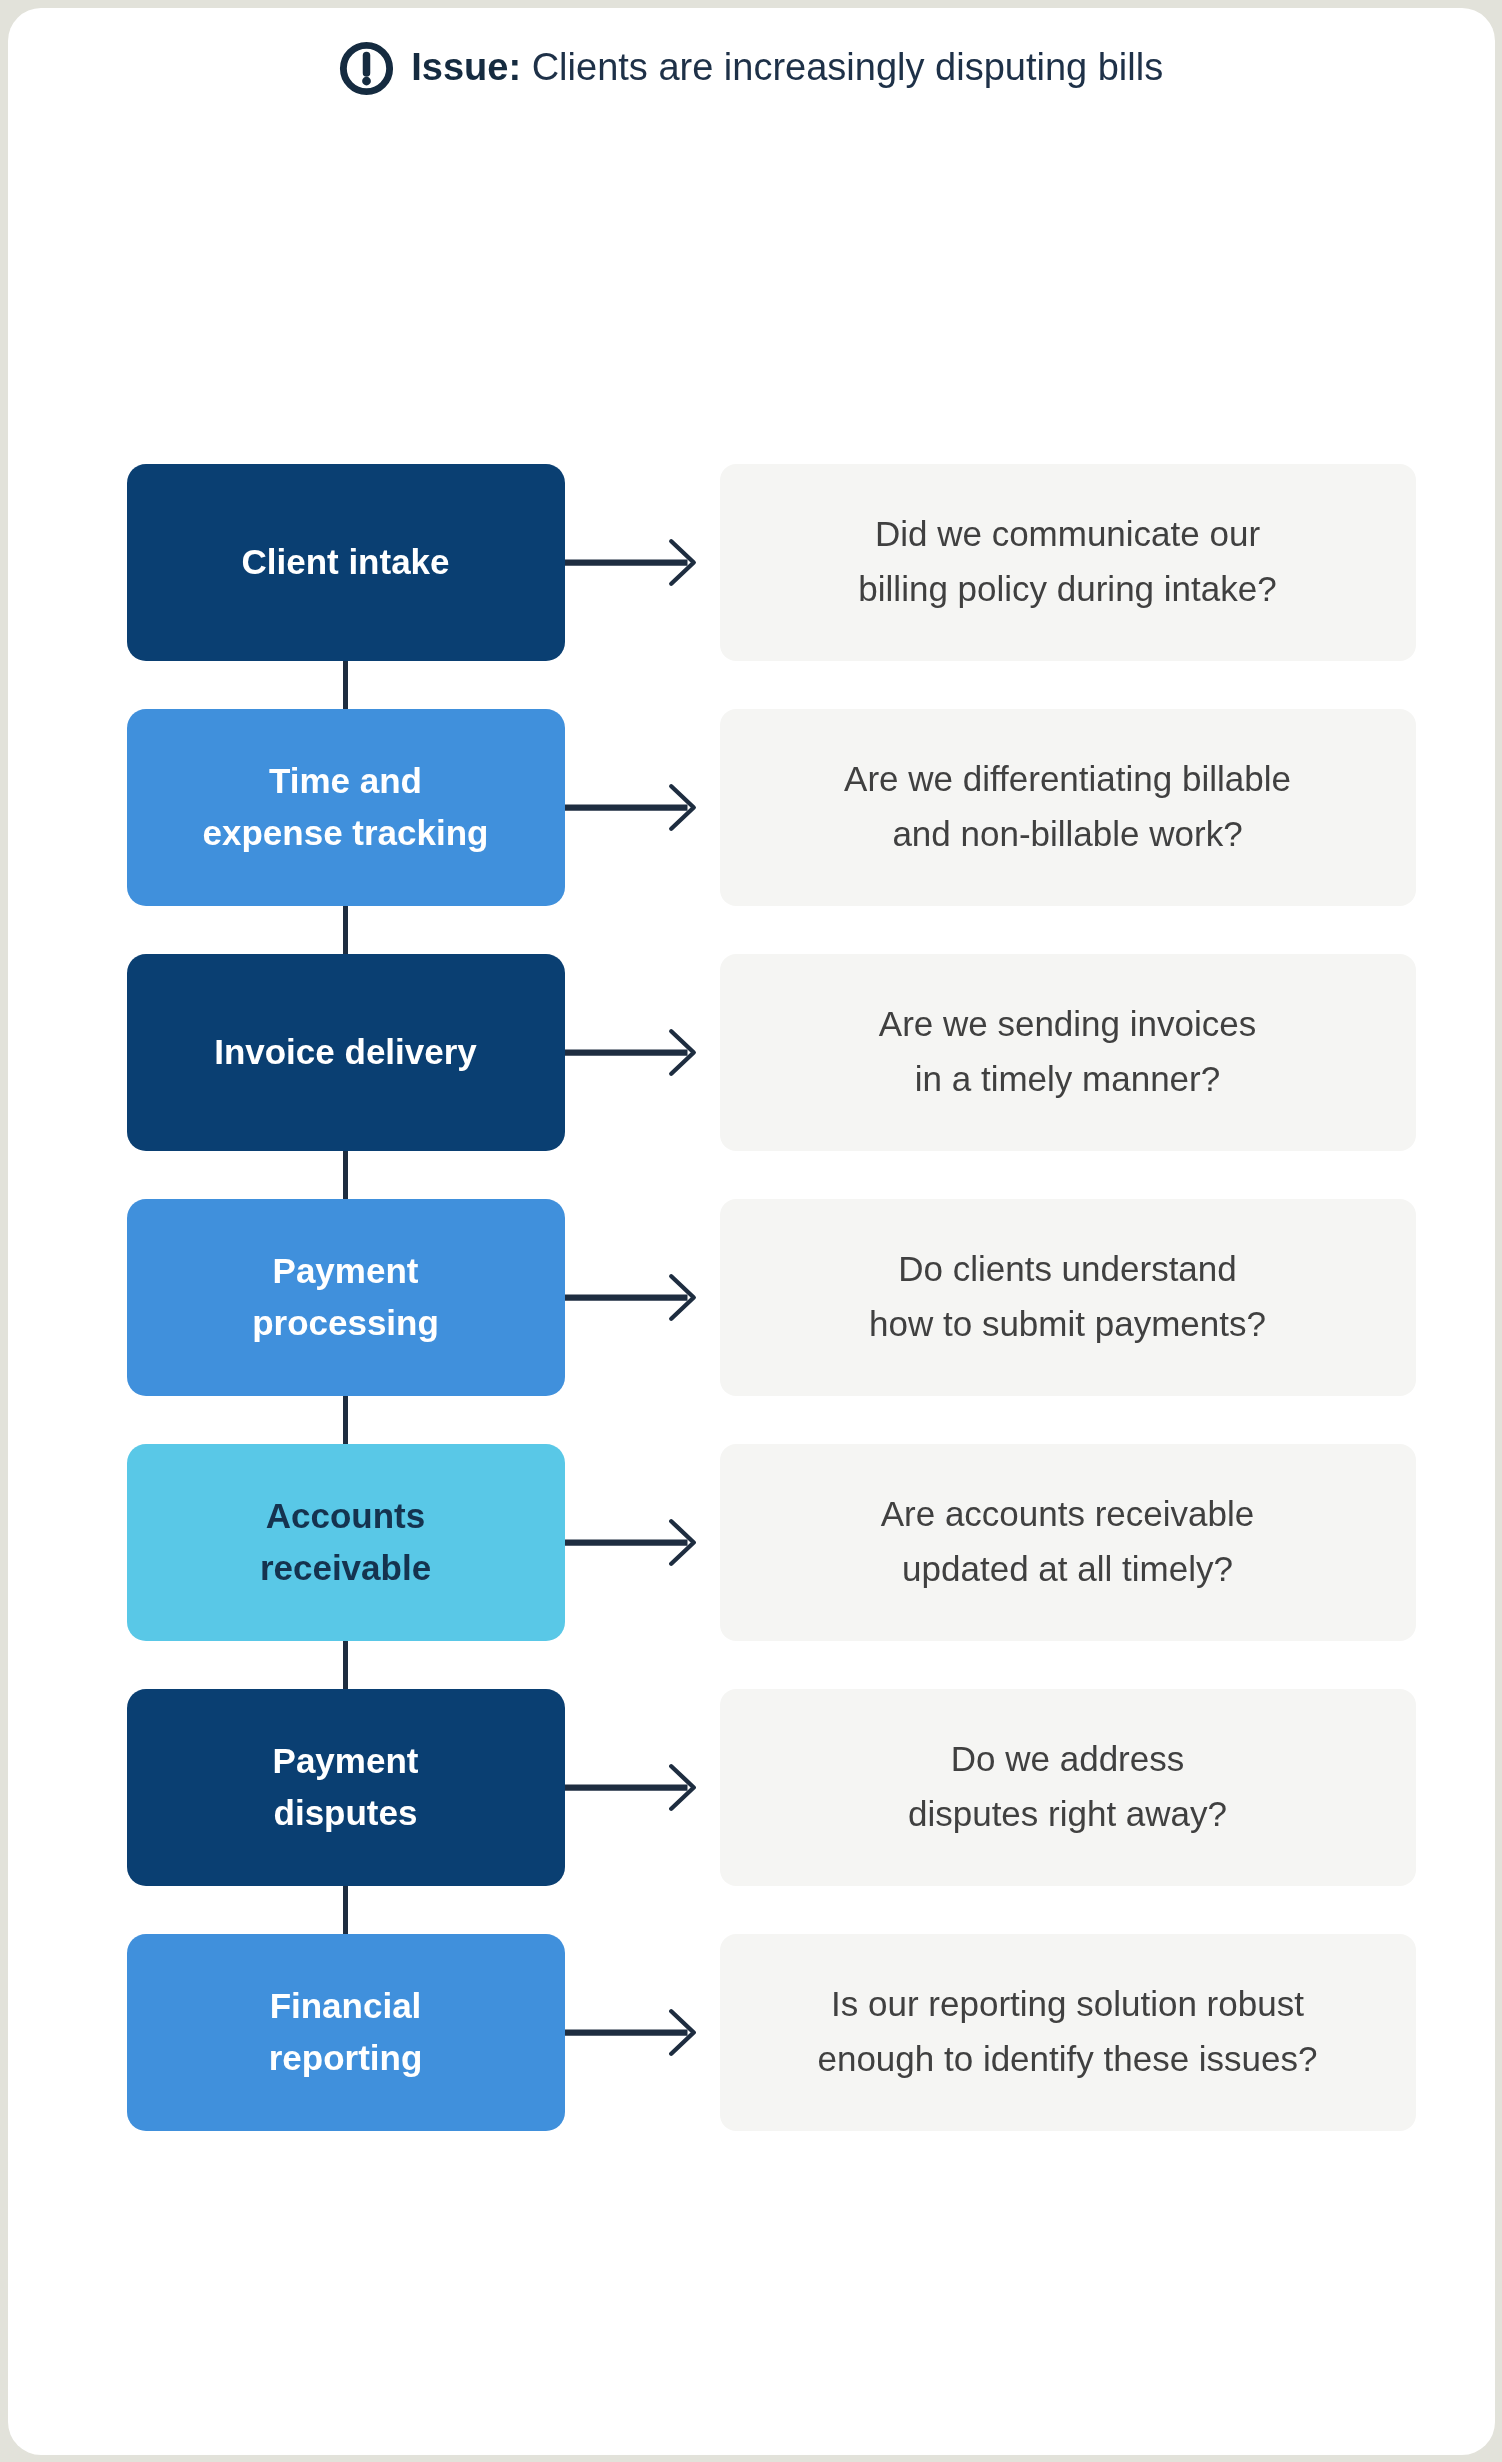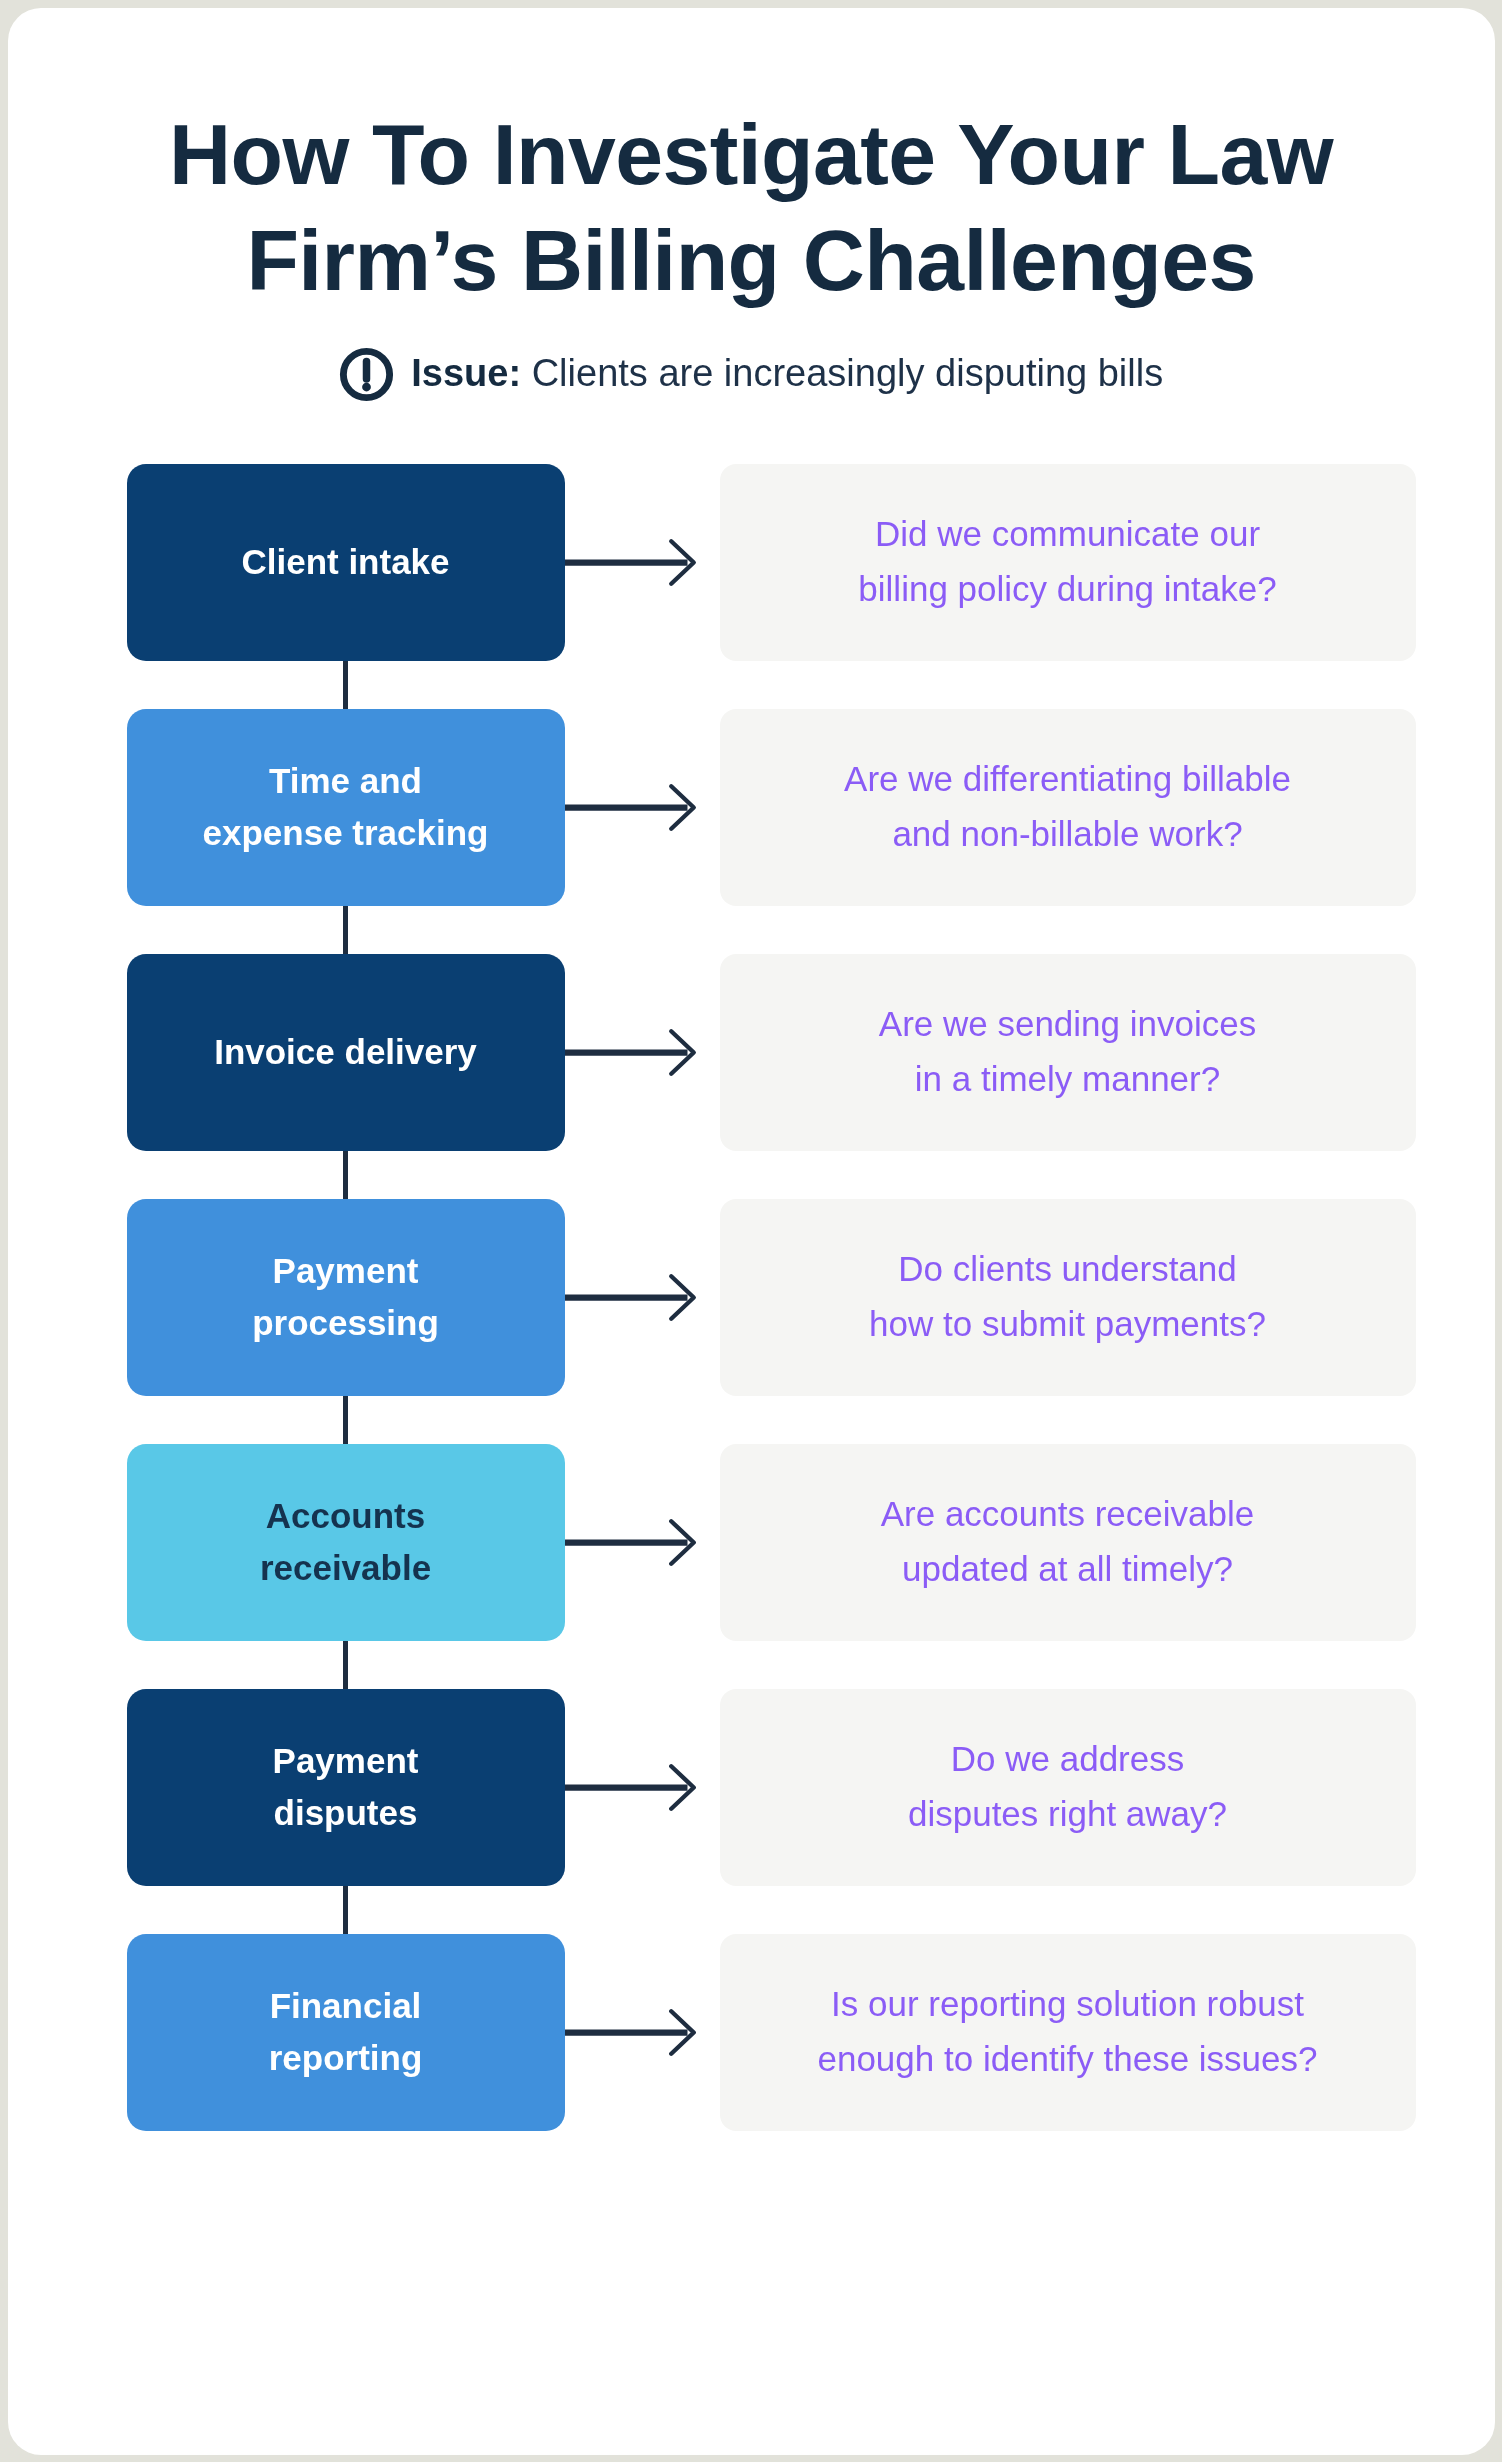--- a/index.html
+++ b/index.html
@@ -69,32 +69,30 @@
   }
   .arrow-zone{
     display:flex;align-items:center;justify-content:center;
   }
   .arrow-zone svg{width:155px;height:75px;display:block;}
   .q-box{
     background:#f5f5f3;
     border-radius:16.3px;
     display:flex;align-items:center;justify-content:center;
     text-align:center;
-    font-size:35px;color:#8b5cf6;line-height:1.56;
+    font-size:35px;color:#404040;line-height:1.56;
     white-space:pre-line;
     padding:0 25px;box-sizing:border-box;
   }
 </style>
 </head>
 <body>
 
 <div class="card">
 
-  <div class="title">How To Investigate Your Law
-Firm’s Billing Challenges</div>
 
   <div class="issue-row">
     <span class="issue-icon">
       <svg viewBox="0 0 88 88">
         <circle cx="44" cy="44" r="37" fill="none" stroke="#152b40" stroke-width="11"></circle>
         <line x1="44" y1="23" x2="44" y2="51" stroke="#152b40" stroke-width="12" stroke-linecap="round"></line>
         <circle cx="44" cy="64" r="7" fill="#152b40"></circle>
       </svg>
     </span>
     <span class="issue-text"><b>Issue:</b><span> Clients are increasingly disputing bills</span></span>

